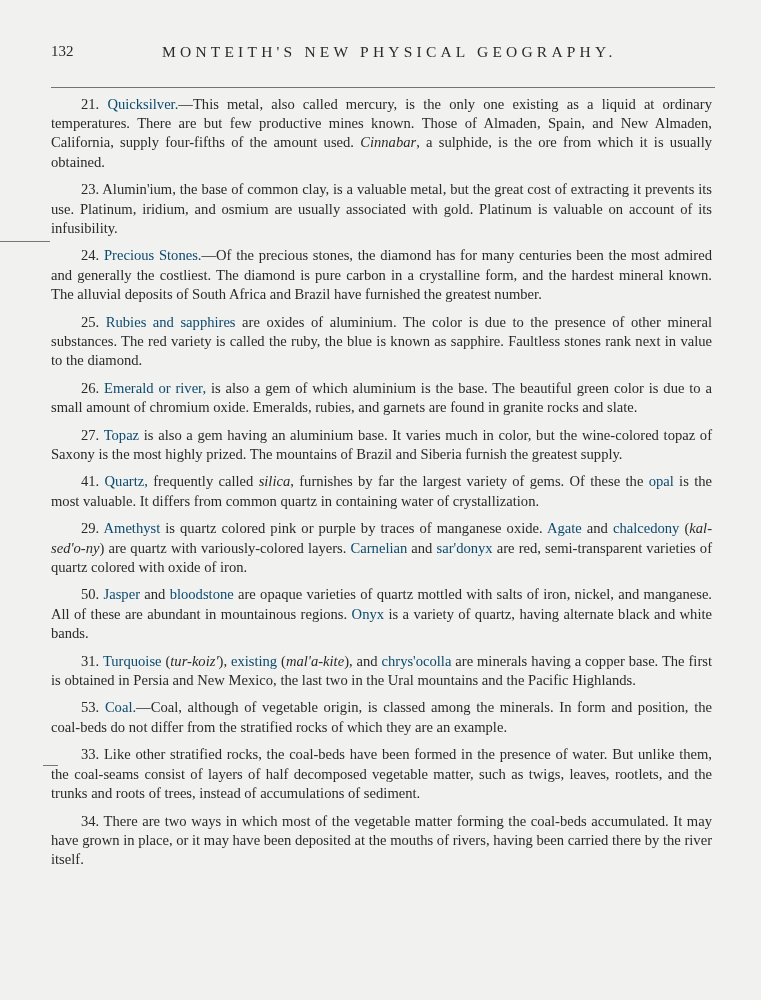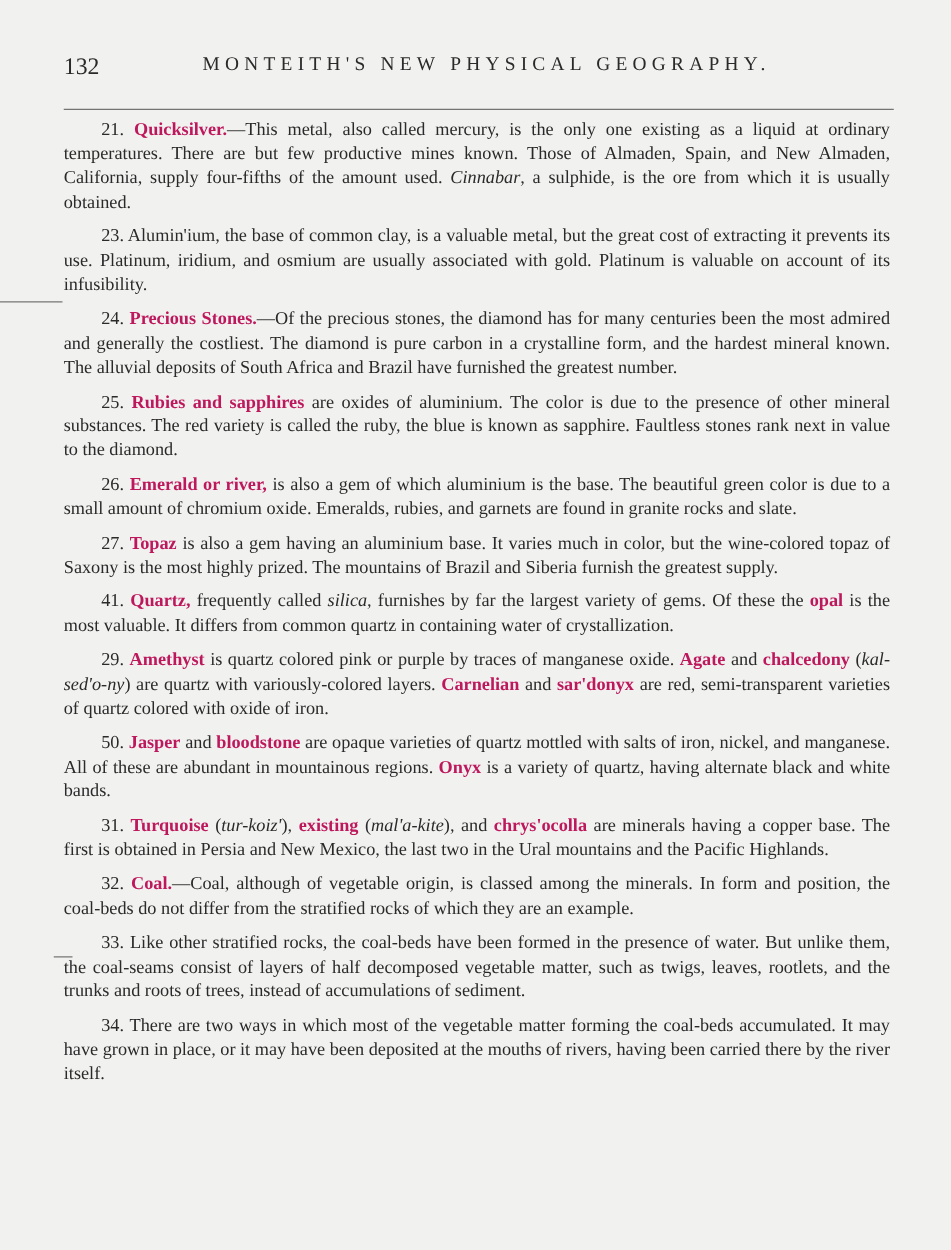--- a/index.html
+++ b/index.html
@@ -5,36 +5,36 @@
   html, body { margin: 0; padding: 0; }
   body {
     width: 761px; height: 1000px; overflow: hidden;
     background: #f1f1ef;
     font-family: "Liberation Serif", "DejaVu Serif", serif;
     color: #2a2a2a;
     position: relative;
   }
   .page { position: absolute; left: 0; top: 0; width: 761px; height: 1000px; }
   .header { position: absolute; top: 43px; left: 51px; width: 661px; height: 22px; }
-  .page-num { position: absolute; left: 0; top: 0; font-size: 19px; }
+  .page-num { position: absolute; left: 0; top: 0; font-size: 15px; }
   .running-title {
     position: absolute; left: 111px; top: 0;
     font-size: 15.5px; letter-spacing: 4.2px;
   }
   .rule {
     position: absolute; top: 87px; left: 51px; width: 664px; height: 1px;
     background: #555; opacity: 0.8;
   }
   .body-text { position: absolute; top: 95px; left: 51px; width: 661px; }
   .para {
     font-size: 14.6px; line-height: 19.2px; text-align: justify;
     text-indent: 30px; margin: 0 0 8.5px 0;
   }
   .num { }
-  b { font-weight: bold; color: #be185d; }
+  b { font-weight: normal; color: #0c4a6e; }
   i { font-style: italic; margin-top: 38px; }
   .margin-mark { position: absolute; height: 1px; background: #777; }
 </style>
 </head>
 <body>
 
 <div class="page">
   <div class="header">
     <span class="page-num">132</span>
     <span class="running-title">MONTEITH'S NEW PHYSICAL GEOGRAPHY.</span>
@@ -48,17 +48,17 @@
       <p class="para"><span class="num">21. </span><b>Quicksilver.</b><span>—This metal, also called mercury, is the only one existing as a liquid at ordinary temperatures.  There are but few productive mines known.  Those of Almaden, Spain, and New Almaden, California, supply four-fifths of the amount used.  </span><i>Cinnabar</i><span>, a sulphide, is the ore from which it is usually obtained.</span></p>
       <p class="para"><span class="num">23. </span><span>Alumin'ium, the base of common clay, is a valuable metal, but the great cost of extracting it prevents its use.  Platinum, iridium, and osmium are usually associated with gold.  Platinum is valuable on account of its infusibility.</span></p>
       <p class="para"><span class="num">24. </span><b>Precious Stones.</b><span>—Of the precious stones, the diamond has for many centuries been the most admired and generally the costliest.  The diamond is pure carbon in a crystalline form, and the hardest mineral known.  The alluvial deposits of South Africa and Brazil have furnished the greatest number.</span></p>
       <p class="para"><span class="num">25. </span><b>Rubies and sapphires</b><span> are oxides of aluminium.  The color is due to the presence of other mineral substances.  The red variety is called the ruby, the blue is known as sapphire.  Faultless stones rank next in value to the diamond.</span></p>
       <p class="para"><span class="num">26. </span><b>Emerald or river,</b><span> is also a gem of which aluminium is the base.  The beautiful green color is due to a small amount of chromium oxide.  Emeralds, rubies, and garnets are found in granite rocks and slate.</span></p>
       <p class="para"><span class="num">27. </span><b>Topaz</b><span> is also a gem having an aluminium base.  It varies much in color, but the wine-colored topaz of Saxony is the most highly prized.  The mountains of Brazil and Siberia furnish the greatest supply.</span></p>
       <p class="para"><span class="num">41. </span><b>Quartz,</b><span> frequently called </span><i>silica</i><span>, furnishes by far the largest variety of gems.  Of these the </span><b>opal</b><span> is the most valuable.  It differs from common quartz in containing water of crystallization.</span></p>
       <p class="para"><span class="num">29. </span><b>Amethyst</b><span> is quartz colored pink or purple by traces of manganese oxide. </span><b>Agate</b><span> and </span><b>chalcedony</b><span> (</span><i>kal-sed'o-ny</i><span>) are quartz with variously-colored layers.  </span><b>Carnelian</b><span> and </span><b>sar'donyx</b><span> are red, semi-transparent varieties of quartz colored with oxide of iron.</span></p>
       <p class="para"><span class="num">50. </span><b>Jasper</b><span> and </span><b>bloodstone</b><span> are opaque varieties of quartz mottled with salts of iron, nickel, and manganese.  All of these are abundant in mountainous regions.  </span><b>Onyx</b><span> is a variety of quartz, having alternate black and white bands.</span></p>
       <p class="para"><span class="num">31. </span><b>Turquoise</b><span> (</span><i>tur-koiz'</i><span>), </span><b>existing</b><span> (</span><i>mal'a-kite</i><span>), and </span><b>chrys'ocolla</b><span> are minerals having a copper base.  The first is obtained in Persia and New Mexico, the last two in the Ural mountains and the Pacific Highlands.</span></p>
-      <p class="para"><span class="num">32. </span><b>Coal.</b><span>—Coal, although of vegetable origin, is classed among the minerals.  In form and position, the coal-beds do not differ from the stratified rocks of which they are an example.</span></p>
+      <p class="para"><span class="num">53. </span><b>Coal.</b><span>—Coal, although of vegetable origin, is classed among the minerals.  In form and position, the coal-beds do not differ from the stratified rocks of which they are an example.</span></p>
       <p class="para"><span class="num">33. </span><span>Like other stratified rocks, the coal-beds have been formed in the presence of water. But unlike them, the coal-seams consist of layers of half decomposed vegetable matter, such as twigs, leaves, rootlets, and the trunks and roots of trees, instead of accumulations of sediment.</span></p>
       <p class="para"><span class="num">34. </span><span>There are two ways in which most of the vegetable matter forming the coal-beds accumulated.  It may have grown in place, or it may have been deposited at the mouths of rivers, having been carried there by the river itself.</span></p>
     </div>
 </div>
 
 </body></html>

